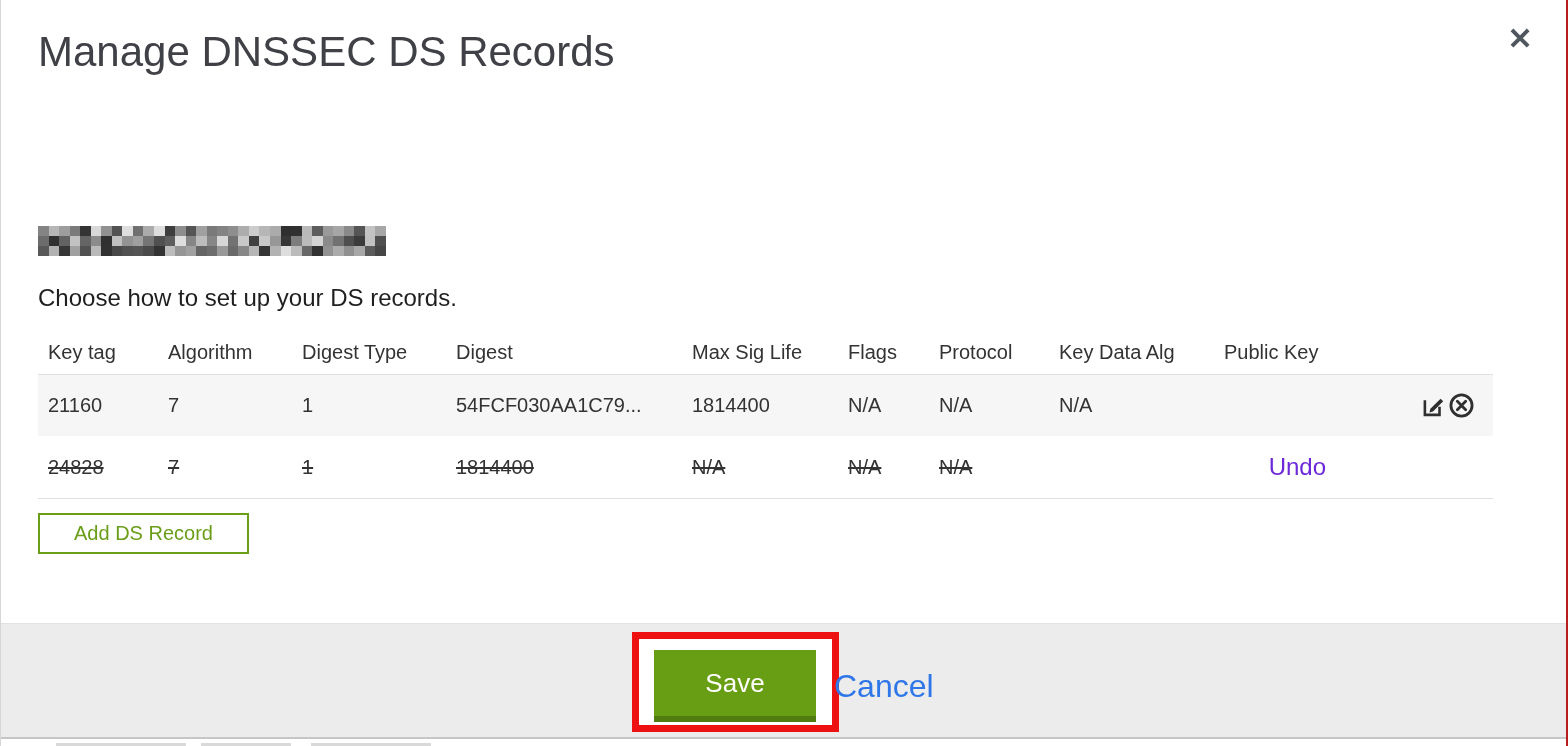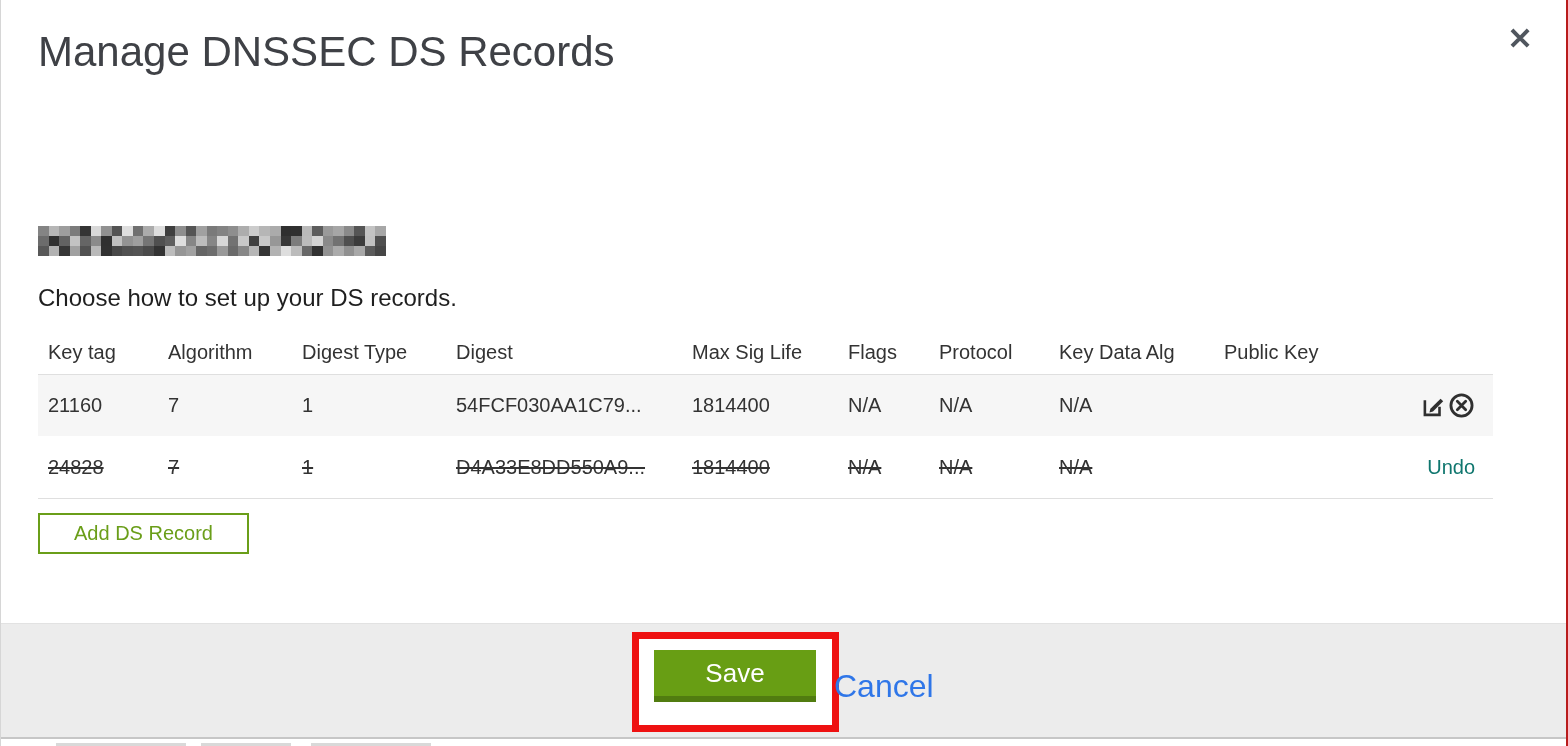--- a/index.html
+++ b/index.html
@@ -52,41 +52,41 @@
   .t-body-2 .cell-text { text-decoration:line-through; }
 
   .actions-cell {
     display:flex; justify-content:flex-end; align-items:center;
     padding-right:18px !important; gap:2px;
   }
   .icon-btn { background:none; border:none; padding:0; cursor:pointer; width:27px; height:27px; display:flex; align-items:center; justify-content:center; }
   .icon-btn svg { display:block; }
 
   .undo-link {
-    font-size:20px; color:#0f766e; text-decoration:none; cursor:pointer;
+    font-size:24px; color:#6d28d9; text-decoration:none; cursor:pointer;
   }
 
   .add-btn {
     position:absolute; left:37px; top:513px; width:211px; height:41px;
     background:#fff; border:2px solid #6a9e19; color:#6a9e19;
     font-size:20px; font-family:"Liberation Sans", sans-serif; cursor:pointer;
   }
 
   .footer {
     position:absolute; left:0; top:623px; width:1568px; height:116px;
     background:#ececec; border-top:1px solid #e2e2e2; border-bottom:2px solid #c6c6c6;
   }
 
   .annotation-box {
     position:absolute; left:631px; top:632px; width:207px; height:100px;
     border:7px solid #ee1111; background:#ffffff; z-index:2;
   }
 
   .save-btn {
-    position:absolute; left:653px; top:650px; width:162px; height:52px;
+    position:absolute; left:653px; top:650px; width:162px; height:72px;
     background:#689e14; border:none; border-bottom:6px solid #517c10;
     color:#ffffff; font-size:26px; font-family:"Liberation Sans", sans-serif;
     cursor:pointer; z-index:3;
   }
 
   .cancel-link {
     position:absolute; left:833px; top:668px; z-index:3;
     font-size:32px; color:#2f76e8; text-decoration:none; cursor:pointer;
   }
 
@@ -248,21 +248,20 @@
             <path d="M8.3 8.3 L15.7 15.7 M15.7 8.3 L8.3 15.7" stroke="#2f2f2f" stroke-width="2.5" stroke-linecap="round"></path>
           </svg>
         </button>
       </div>
     </div>
 
     <div class="t-row t-body-2">
       <div class="cell-text">24828</div>
       <div class="cell-text">7</div>
       <div class="cell-text">1</div>
-      <div class="cell-text">D4A33E8DD550A9...</div>
       <div class="cell-text">1814400</div>
       <div class="cell-text">N/A</div>
       <div class="cell-text">N/A</div>
       <div class="cell-text">N/A</div>
       <div class="cell-text"></div>
       <div class="actions-cell">
         <a class="undo-link">Undo</a>
       </div>
     </div>
 

